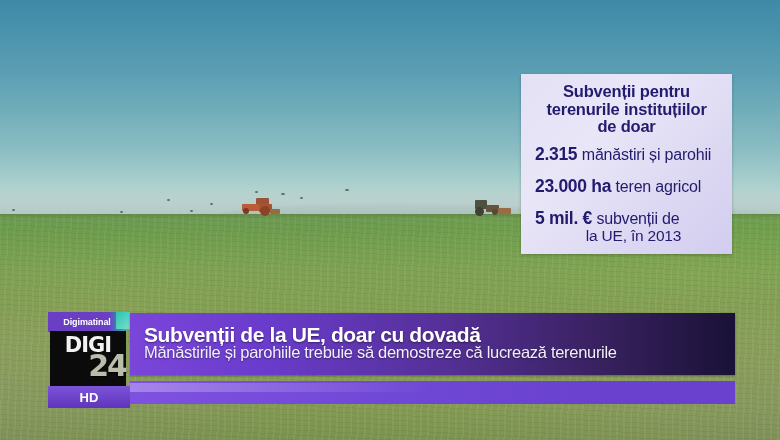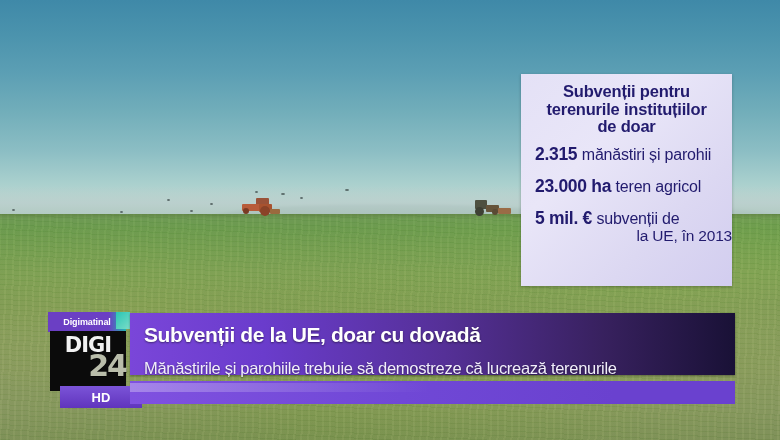--- a/index.html
+++ b/index.html
@@ -56,34 +56,34 @@
   }
 
   
   .tractor{position:absolute;}
   .t-body{position:absolute;border-radius:1px;}
   .t-wheel{position:absolute;border-radius:50%;}
   .birds span{position:absolute;background:#3c4a48;border-radius:50%;opacity:.75;}
 
   
   .infobox{
-    position:absolute;left:521px;top:74px;width:211px;height:212px;
+    position:absolute;left:521px;top:74px;width:211px;height:180px;
     background:linear-gradient(135deg,#e4e1f6 0%,#e9e6f8 35%,#dcd8f2 70%,#d2cdef 100%);
     box-shadow:0 1px 3px rgba(0,0,0,.25);
   }
   .ib-title{
     color:#221b6e;font-weight:bold;text-align:center;
     font-size:16.5px;line-height:17.5px;letter-spacing:-.2px;
     padding:9px 6px 0 6px;
   }
   .ib-rows{padding:9px 0 0 14px;}
   .ib-row{color:#221b6e;margin-bottom:13px;line-height:18px;}
   .ib-num{font-size:17.5px;font-weight:bold;letter-spacing:-.3px;text-align:right;}
   .ib-unit{font-size:16px;font-weight:normal;letter-spacing:-.2px;}
-  .ib-sub2{display:block;text-align:right;font-size:15.5px;margin-top:-1px;}
+  .ib-sub2{display:block;text-align:center;font-size:15.5px;margin-top:-1px;}
 
   
   .tag{
     position:absolute;left:48px;top:312px;width:78px;height:20px;
     background:linear-gradient(to right,#6b3fc4 0%,#6b3fc4 78%,#1fb9b0 100%);
     color:#ffffff;font-size:9px;font-weight:bold;letter-spacing:-.1px;
     display:flex;align-items:center;justify-content:center;
   }
   .teal{
     position:absolute;left:116px;top:312px;width:14px;height:17px;
@@ -101,36 +101,36 @@
   .logo-24{
     position:absolute;left:0;top:20px;width:76px;text-align:right;
     color:#b9bdaa;font-size:30px;font-weight:bold;letter-spacing:-2px;
     font-family:"DejaVu Sans",sans-serif;line-height:30px;
     text-shadow:0 1px 0 rgba(0,0,0,.6);
   }
   .hd{
     position:absolute;left:48px;top:386px;width:82px;height:22px;
     background:linear-gradient(to bottom,#7b54d8,#6034bd);
     color:#fff;font-size:13px;font-weight:bold;
-    display:flex;align-items:center;justify-content:center;margin-left:12px;
+    display:flex;align-items:center;justify-content:center;
   }
   .headerbar{
     position:absolute;left:130px;top:313px;width:605px;height:62px;
     background:linear-gradient(to right,#7a46d9 0%, #6a3ccc 22%, #553097 52%, #38215f 78%, #191136 100%);
     box-shadow:0 1px 2px rgba(0,0,0,.35);
   }
   .hl{
     position:absolute;left:14px;top:10px;
     color:#ffffff;font-size:21px;font-weight:bold;letter-spacing:-.4px;
     text-shadow:0 1px 2px rgba(0,0,0,.45);white-space:nowrap;
   }
   .sl{
     position:absolute;left:14px;top:30px;
     color:#f1eefb;font-size:16.5px;letter-spacing:-.3px;
-    text-shadow:0 1px 2px rgba(0,0,0,.45);white-space:nowrap;margin-top:16px;
+    text-shadow:0 1px 2px rgba(0,0,0,.45);white-space:nowrap;
   }
   .lowbar{
     position:absolute;left:130px;top:381px;width:605px;height:23px;
     background:linear-gradient(to right,#7f51e0 0%,#7048d6 45%,#6a41cf 80%,#6a41cf 100%);
   }
   .lowbar-glow{
     position:absolute;left:130px;top:383px;width:300px;height:9px;
     background:linear-gradient(to right, rgba(255,255,255,.30), rgba(255,255,255,0));
   }
 </style>

